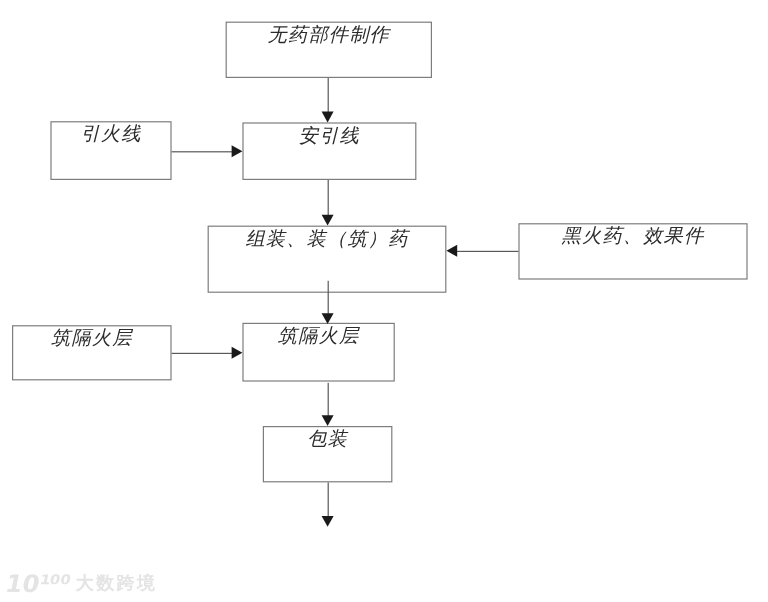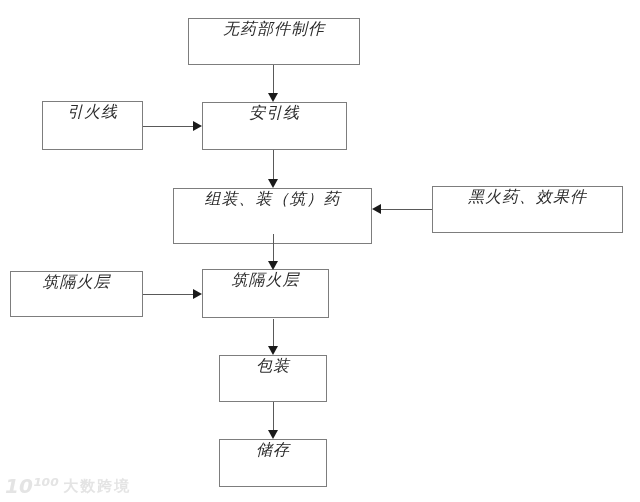--- a/index.html
+++ b/index.html
@@ -115,23 +115,20 @@
   </div>
 
   <div class="node" style="left:202px; top:269px; width:127px; height:49px;">
     <span>筑隔火层</span>
   </div>
 
   <div class="node" style="left:219px; top:355px; width:108px; height:47px;">
     <span>包装</span>
   </div>
 
-  <div class="node" style="left:219px; top:439px; width:108px; height:48px;">
-    <span>储存</span>
-  </div>
 
   <div class="arrow v" style="left:268px; top:65px; height:37px;"></div>
   <div class="arrow v" style="left:268px; top:150px; height:38px;"></div>
   <div class="arrow v" style="left:268px; top:234px; height:36px;"></div>
   <div class="arrow v" style="left:268px; top:319px; height:36px;"></div>
   <div class="arrow v" style="left:268px; top:402px; height:37px;"></div>
 
   <div class="arrow h h-right" style="left:143px; top:121px; width:59px;"></div>
   <div class="arrow h h-left" style="left:372px; top:204px; width:60px;"></div>
   <div class="arrow h h-right" style="left:143px; top:289px; width:59px;"></div>

